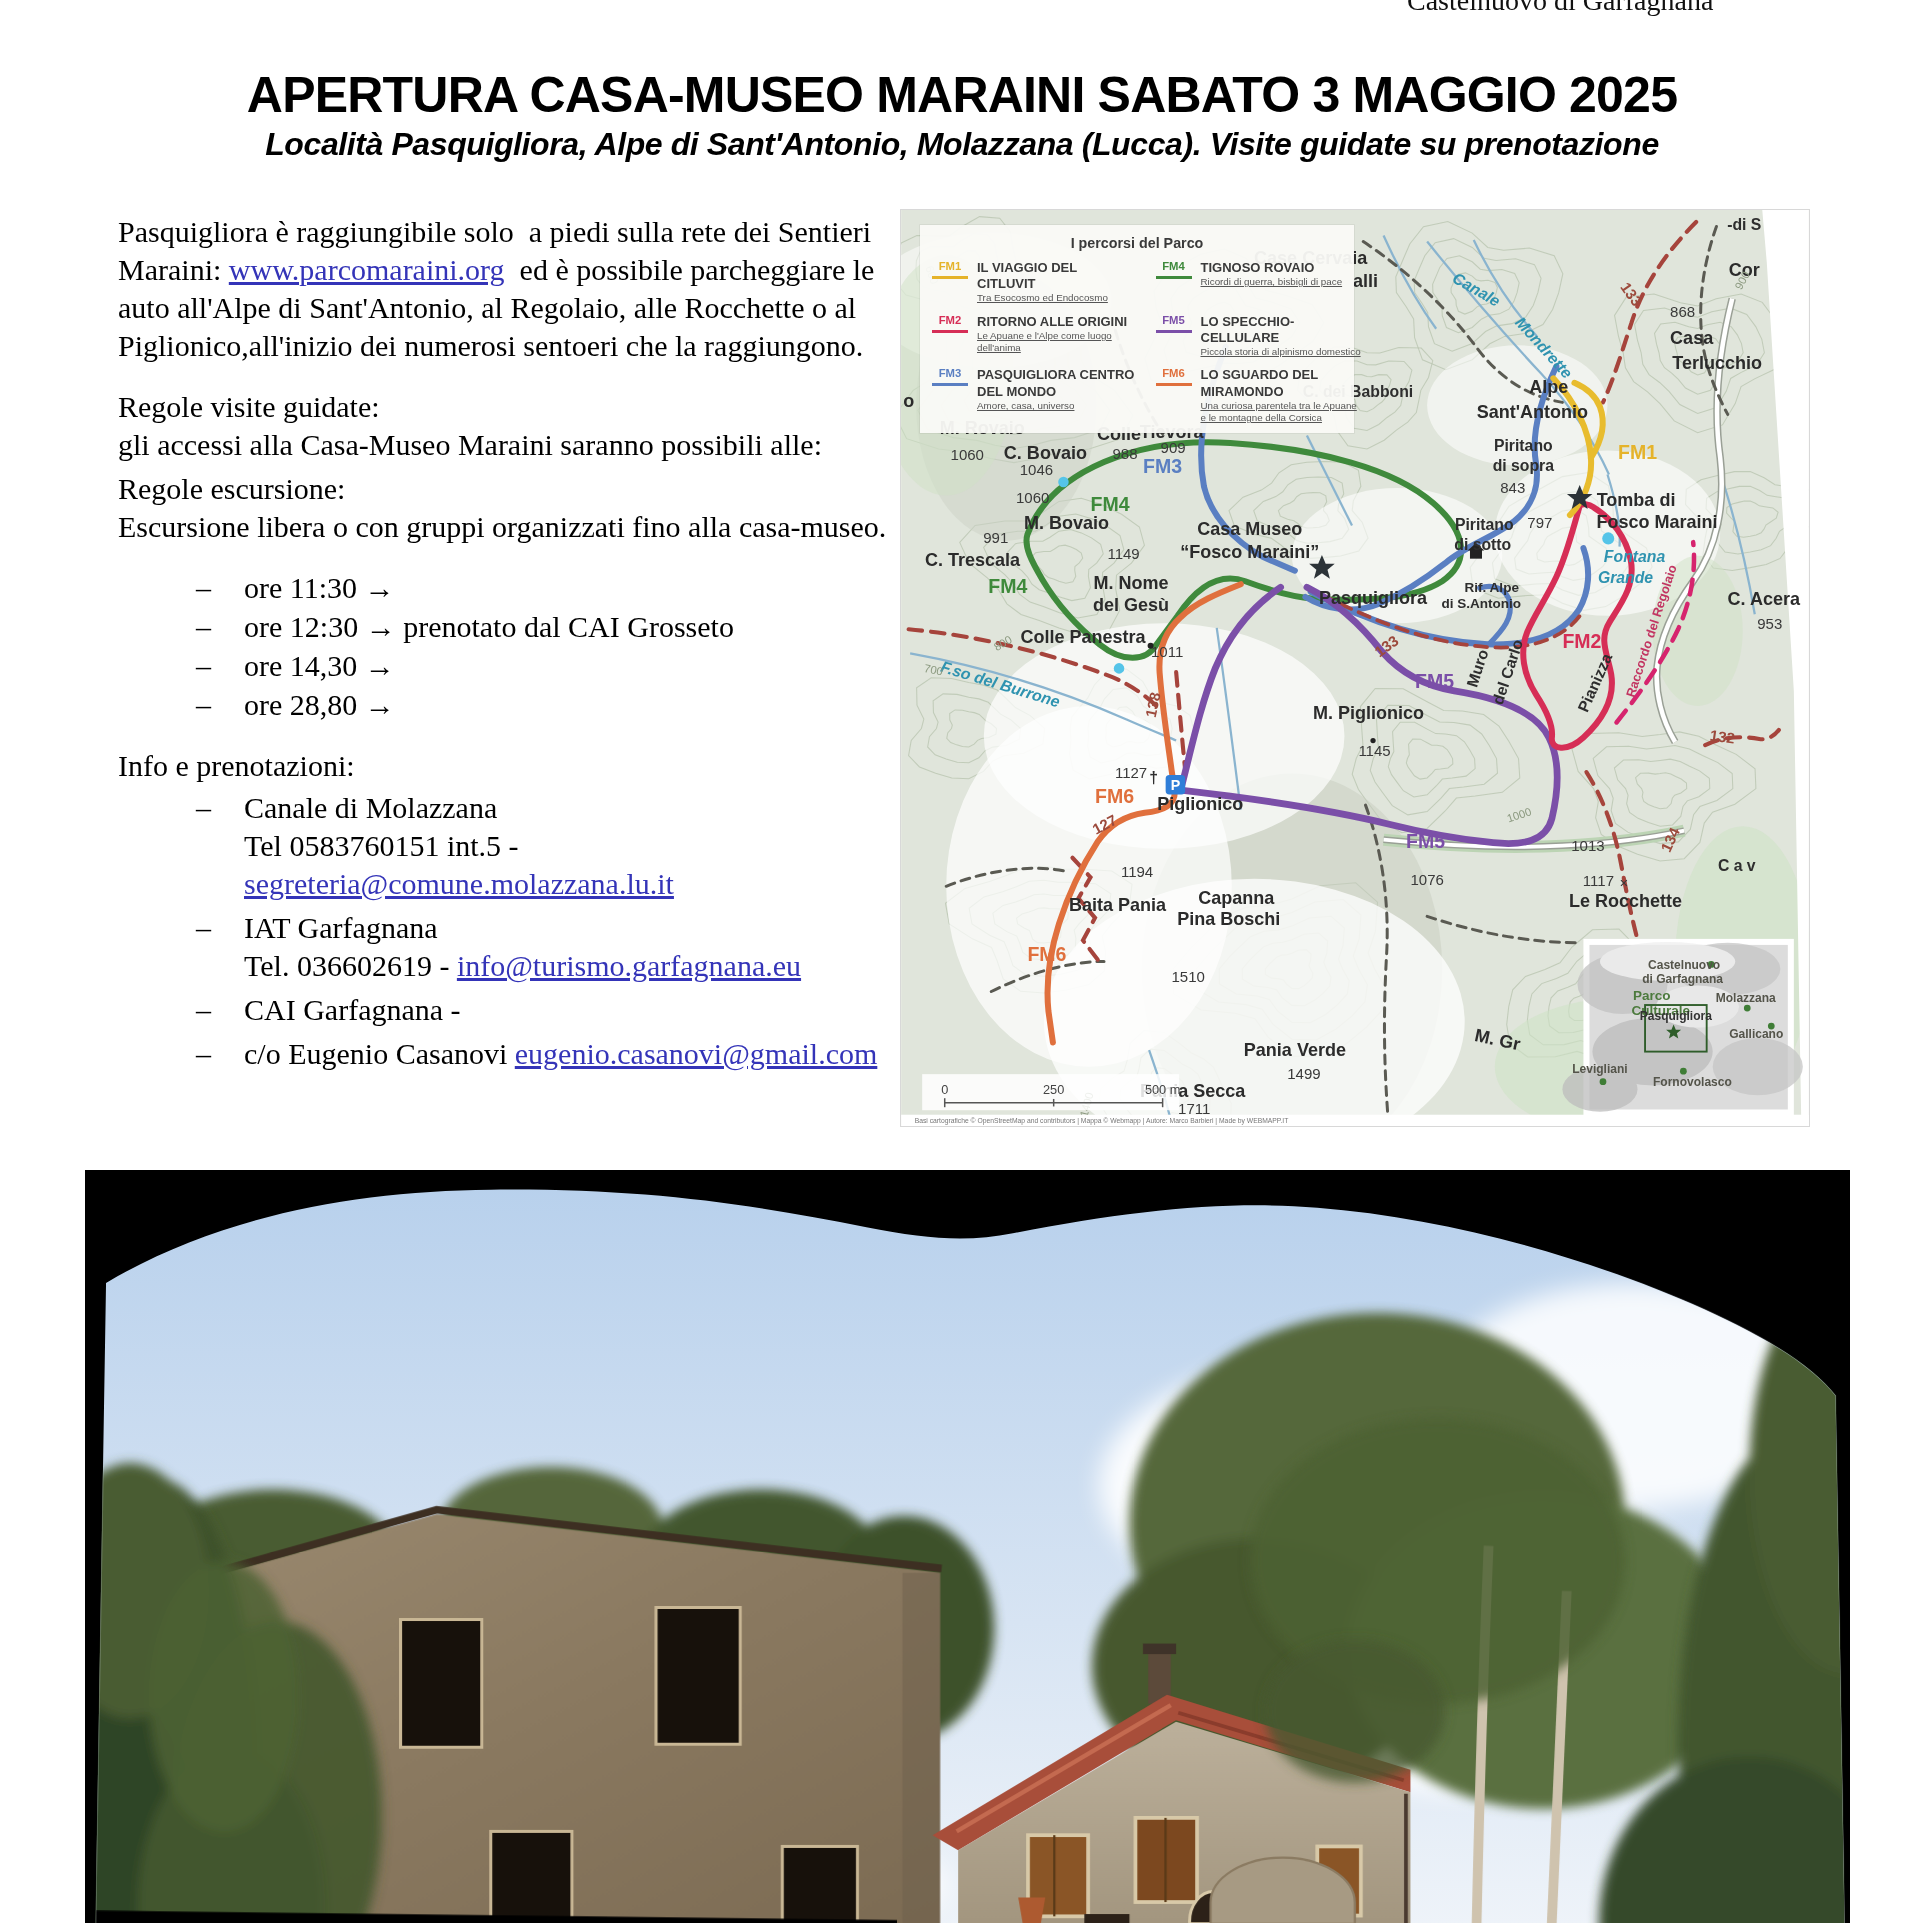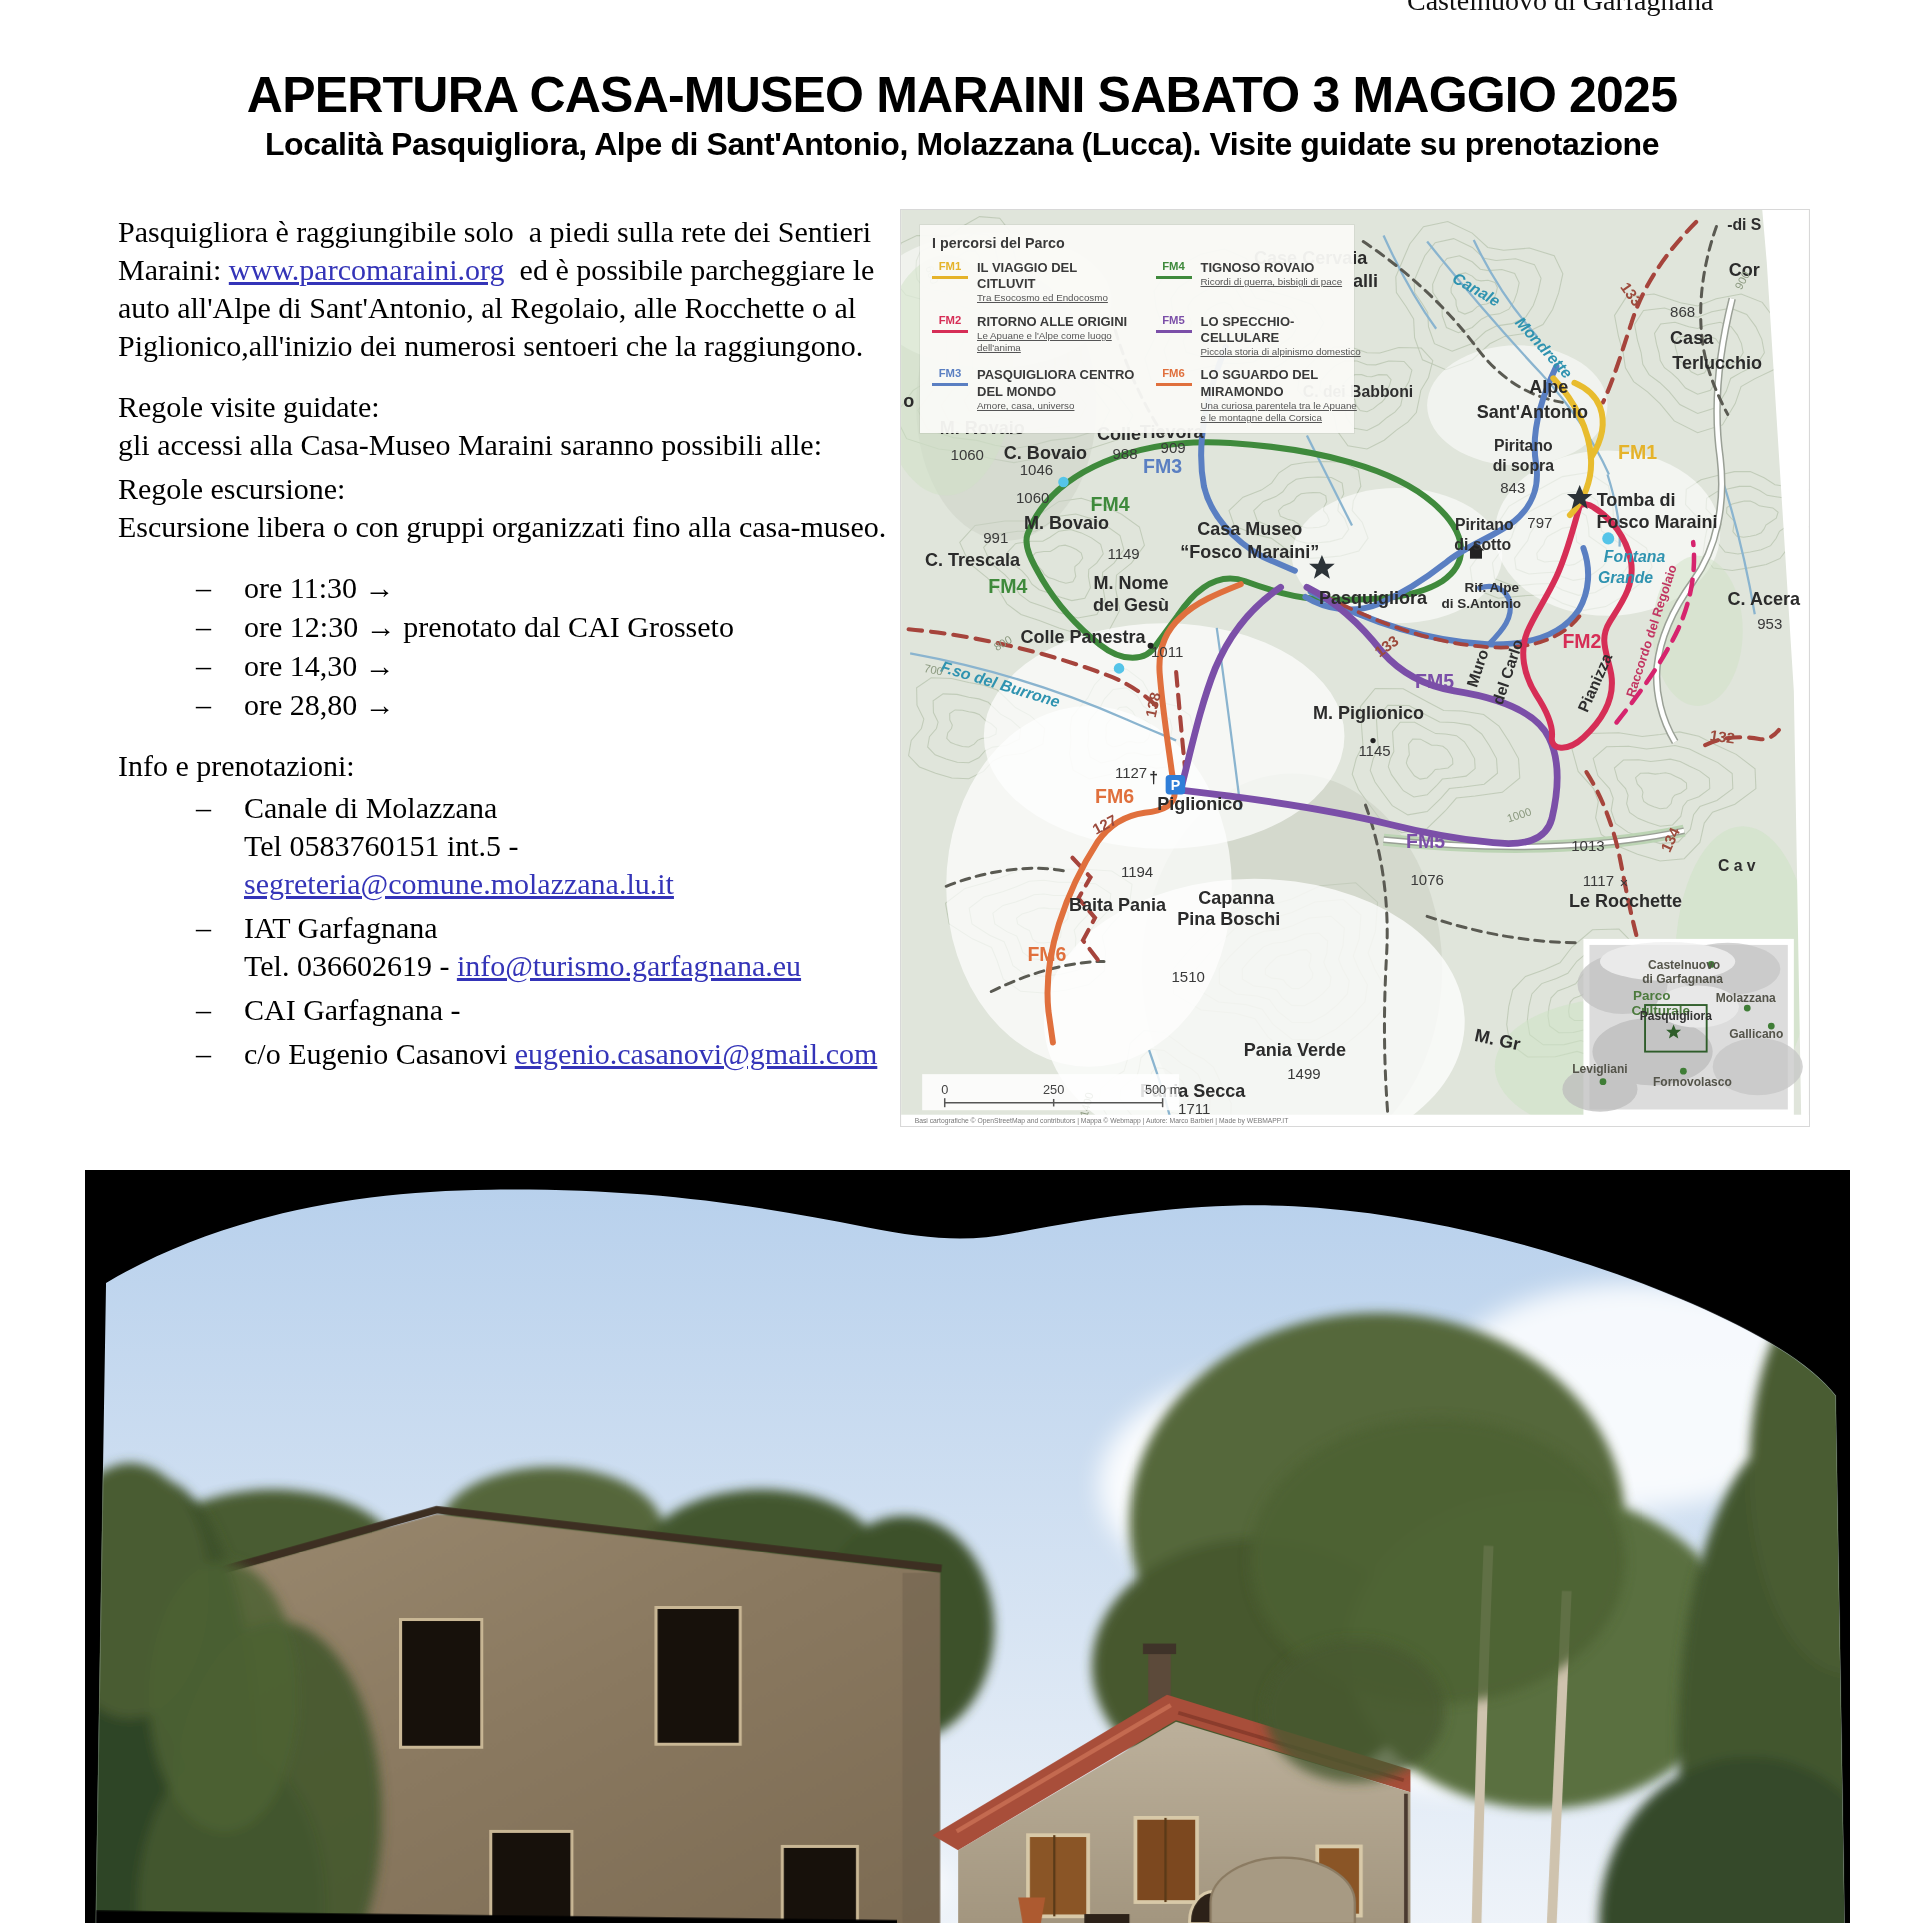--- a/index.html
+++ b/index.html
@@ -3,39 +3,39 @@
 <meta charset="utf-8">
 <style>
   html,body{margin:0;padding:0;background:#888;}
   #page{position:relative;width:1924px;height:1924px;background:#ffffff;overflow:hidden;
         font-family:"Liberation Serif", serif;color:#000;}
   
   .corner-note{position:absolute;left:1407px;top:-15px;font-size:28px;color:#111;white-space:nowrap;}
   .title{position:absolute;left:0;right:0;top:66px;text-align:center;
          font-family:"Liberation Sans", sans-serif;font-weight:bold;font-size:50px;letter-spacing:-0.8px;}
   .subtitle{position:absolute;left:0;right:0;top:126px;text-align:center;
-         font-family:"Liberation Sans", sans-serif;font-weight:bold;font-size:32px;letter-spacing:-0.4px;}
+         font-family:"Liberation Sans", sans-serif;font-weight:bold;font-size:32px;letter-spacing:-0.4px;font-style:italic;}
   
   .col{position:absolute;left:118px;top:213px;width:815px;font-size:30px;line-height:38px;}
   .col p{margin:0 0 22.5px 0;}
   .intro{white-space:pre-wrap;}
   a.lnk{color:#3434b8;text-decoration:underline;cursor:pointer;}
   .list{margin:0 0 22.5px 0;}
   .li{position:relative;padding-left:126px;line-height:39px;}
   .li .dash{position:absolute;left:78px;top:0;}
   .group{margin-bottom:6px;}
   .cline{position:relative;padding-left:126px;line-height:38px;}
   .cline .dash{position:absolute;left:78px;top:0;}
   
   #map{position:absolute;left:900px;top:209px;width:908px;height:916px;border:0.8px solid #d8d8d8;}
   #map svg{display:block;}
   .legend{position:absolute;left:19px;top:15px;width:434px;background:rgba(250,250,247,0.95);
           padding:9.8px 12px 9px 12px;box-sizing:border-box;font-family:"Liberation Sans", sans-serif;
           box-shadow:0 0 0 0.8px rgba(0,0,0,0.06);}
-  .leg-title{font-weight:bold;font-size:14.3px;color:#3a3a3a;margin-bottom:9px;}
+  .leg-title{font-weight:bold;font-size:14.3px;color:#3a3a3a;margin-bottom:9px;text-align:center;}
   .leg-grid{display:grid;grid-template-columns:1fr 1fr;grid-auto-flow:column;grid-template-rows:repeat(3,auto);
             column-gap:16.5px;row-gap:9px;}
   .leg-entry{display:flex;gap:9px;}
   .leg-code{font-weight:bold;font-size:11.3px;flex:0 0 36px;width:36px;text-align:center;height:16px;
             border-bottom:3.8px solid #000;}
   .leg-name{font-weight:bold;font-size:13px;color:#3a3a3a;line-height:1.25;}
   .leg-desc{font-size:9.8px;color:#555;line-height:1.25;text-decoration:underline;}
   
   text{font-family:"Liberation Sans", sans-serif;text-anchor:middle;}
   .ml-place{font-weight:bold;font-size:21px;fill:#2e2e2e;}

